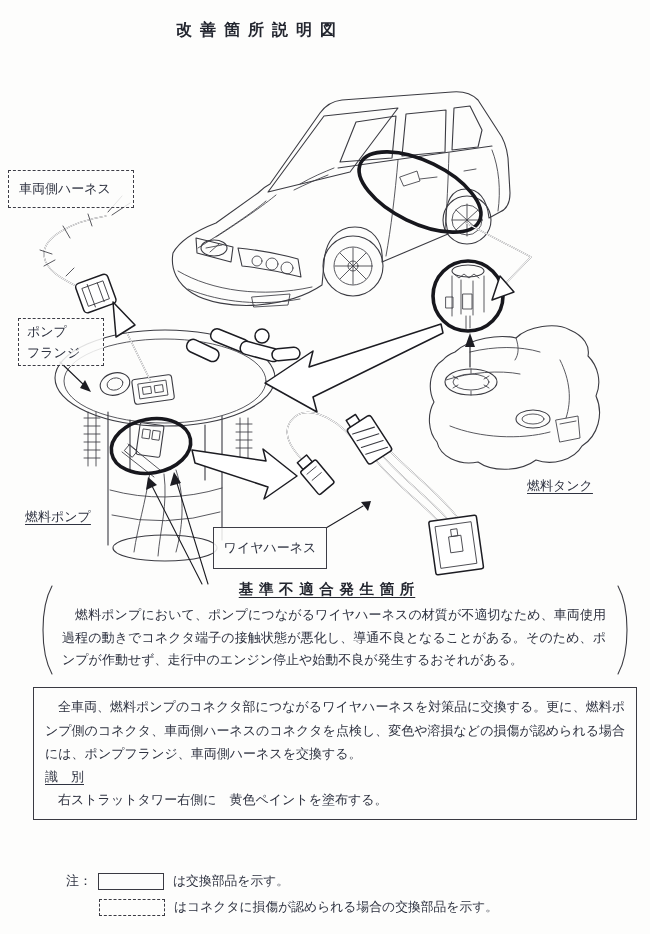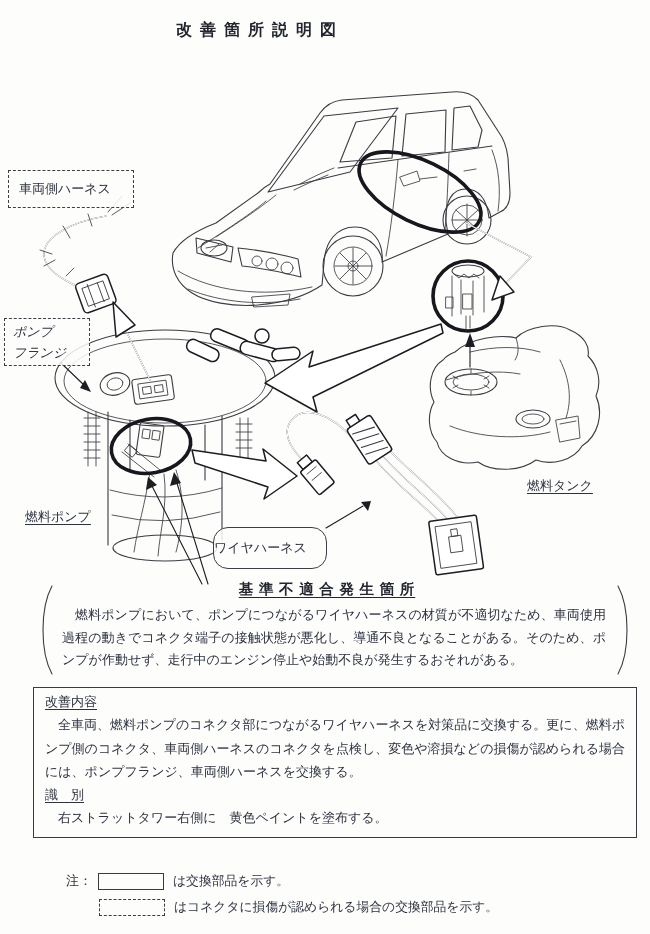--- a/index.html
+++ b/index.html
@@ -19,21 +19,21 @@
   svg .wband{stroke:#fff;fill:none;}
   svg .kband{stroke:#1c1c22;fill:none;}
   svg .wfill{fill:#fff;stroke:#1c1c22;stroke-width:1.5;}
   svg .inkfill{fill:#1c1c22;stroke:none;}
   svg .thin{stroke-width:0.85;}
   svg .leader{stroke:#1c1c22;stroke-width:1.1;}
   .labelbox{
     border:1.6px dashed #3d3d46;background:rgba(253,253,252,.85);
     font-size:13px;color:#2e3240;display:flex;align-items:center;
   }
-  .labelbox.solid{border-style:solid;border-width:1.4px;justify-content:flex-start;border-radius:15px;}
+  .labelbox.solid{border-style:solid;border-width:1.4px;justify-content:center;}
   .ulabel{font-size:13px;text-decoration:underline;text-underline-offset:3px;color:#2e3240;}
   #nonconf{left:48px;top:580px;width:558px;}
   #nonconf h2{
     margin:0;text-align:center;font-size:14.5px;letter-spacing:1px;
     text-decoration:underline;text-underline-offset:3px;color:#23262f;
   }
   #nonconf p{margin:5px 0 0 14px;width:544px;font-size:13px;line-height:22.5px;text-align:justify;}
   #improve{
     left:33px;top:687px;width:604px;box-sizing:border-box;
     border:1.3px solid #3a3a42;padding:5px 11px 7px 11px;
@@ -221,42 +221,41 @@
   <path d="M52,586 C40,608 40,652 52,674"></path>
   <path d="M618,586 C630,608 630,652 618,674"></path>
 </svg>
 
 <div id="title" class="abs">改 善 箇 所 説 明 図</div>
 
 <div class="abs labelbox" style="left:8px;top:170px;width:114px;height:36px;padding-left:10px;text-align:right;">
   <span>車両側ハーネス</span>
 </div>
 
-<div class="abs labelbox" style="left:4px;top:318px;width:76px;height:46px;padding-left:8px;line-height:21px;font-style:italic;">
+<div class="abs labelbox" style="left:18px;top:318px;width:76px;height:46px;padding-left:8px;line-height:21px;">
   <span>
     <span>ポンプ</span><br>
     <span>フランジ</span>
   </span>
 </div>
 
 <div class="abs ulabel" style="left:25px;top:508px;">燃料ポンプ</div>
 
 <div class="abs labelbox solid" style="left:213px;top:527px;width:112px;height:40px;">
   <span>ワイヤハーネス</span>
 </div>
 
 <div class="abs ulabel" style="left:527px;top:477px;font-family:Liberation Serif, serif;">燃料タンク</div>
 
 <div id="nonconf" class="abs">
   <h2>基 準 不 適 合 発 生 箇 所</h2>
   <p>　燃料ポンプにおいて、ポンプにつながるワイヤハーネスの材質が不適切なため、車両使用過程の動きでコネクタ端子の接触状態が悪化し、導通不良となることがある。そのため、ポンプが作動せず、走行中のエンジン停止や始動不良が発生するおそれがある。</p>
 </div>
 
 <div id="improve" class="abs">
-  <h3>改善内容</h3>
   <p>　全車両、燃料ポンプのコネクタ部につながるワイヤハーネスを対策品に交換する。更に、燃料ポンプ側のコネクタ、車両側ハーネスのコネクタを点検し、変色や溶損などの損傷が認められる場合には、ポンプフランジ、車両側ハーネスを交換する。</p>
   <h4>識　別</h4>
   <p class="id">　右ストラットタワー右側に　黄色ペイントを塗布する。</p>
 </div>
 
 <div id="legend" class="abs">
   <div class="legrow">
     <span>注：</span>
     <span class="swatch"></span>
     <span class="legtext">は交換部品を示す。</span>

